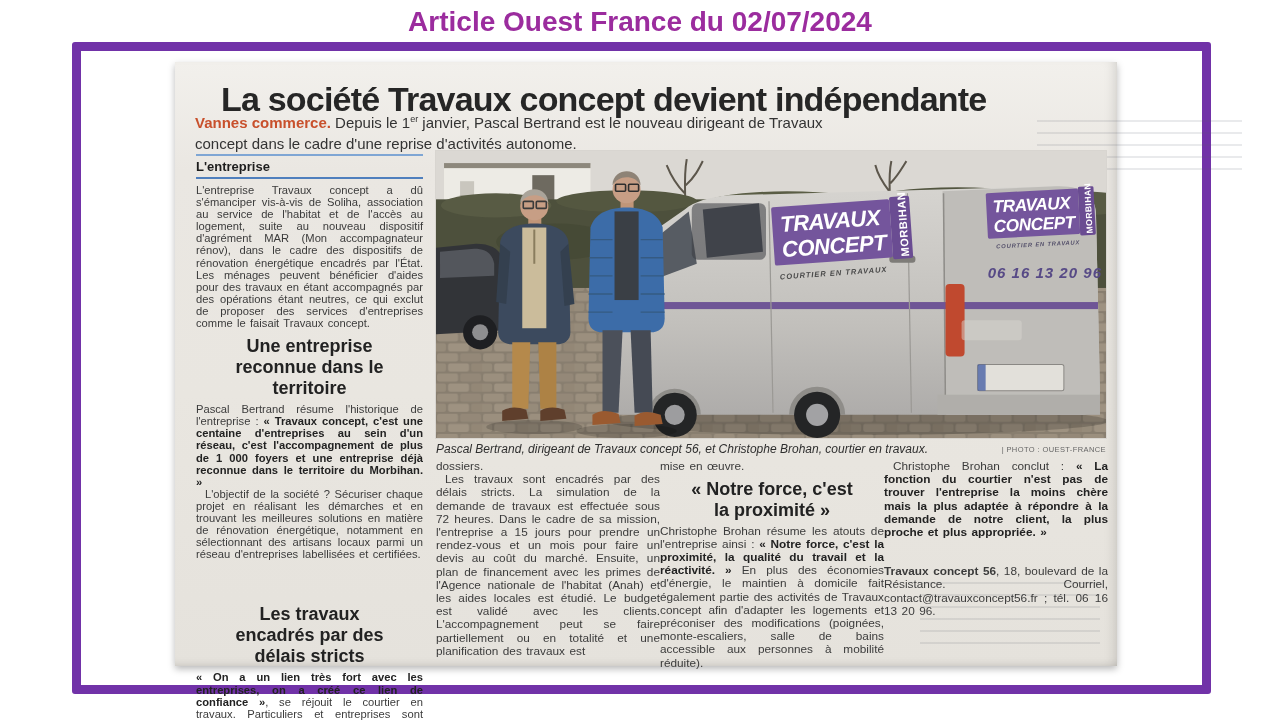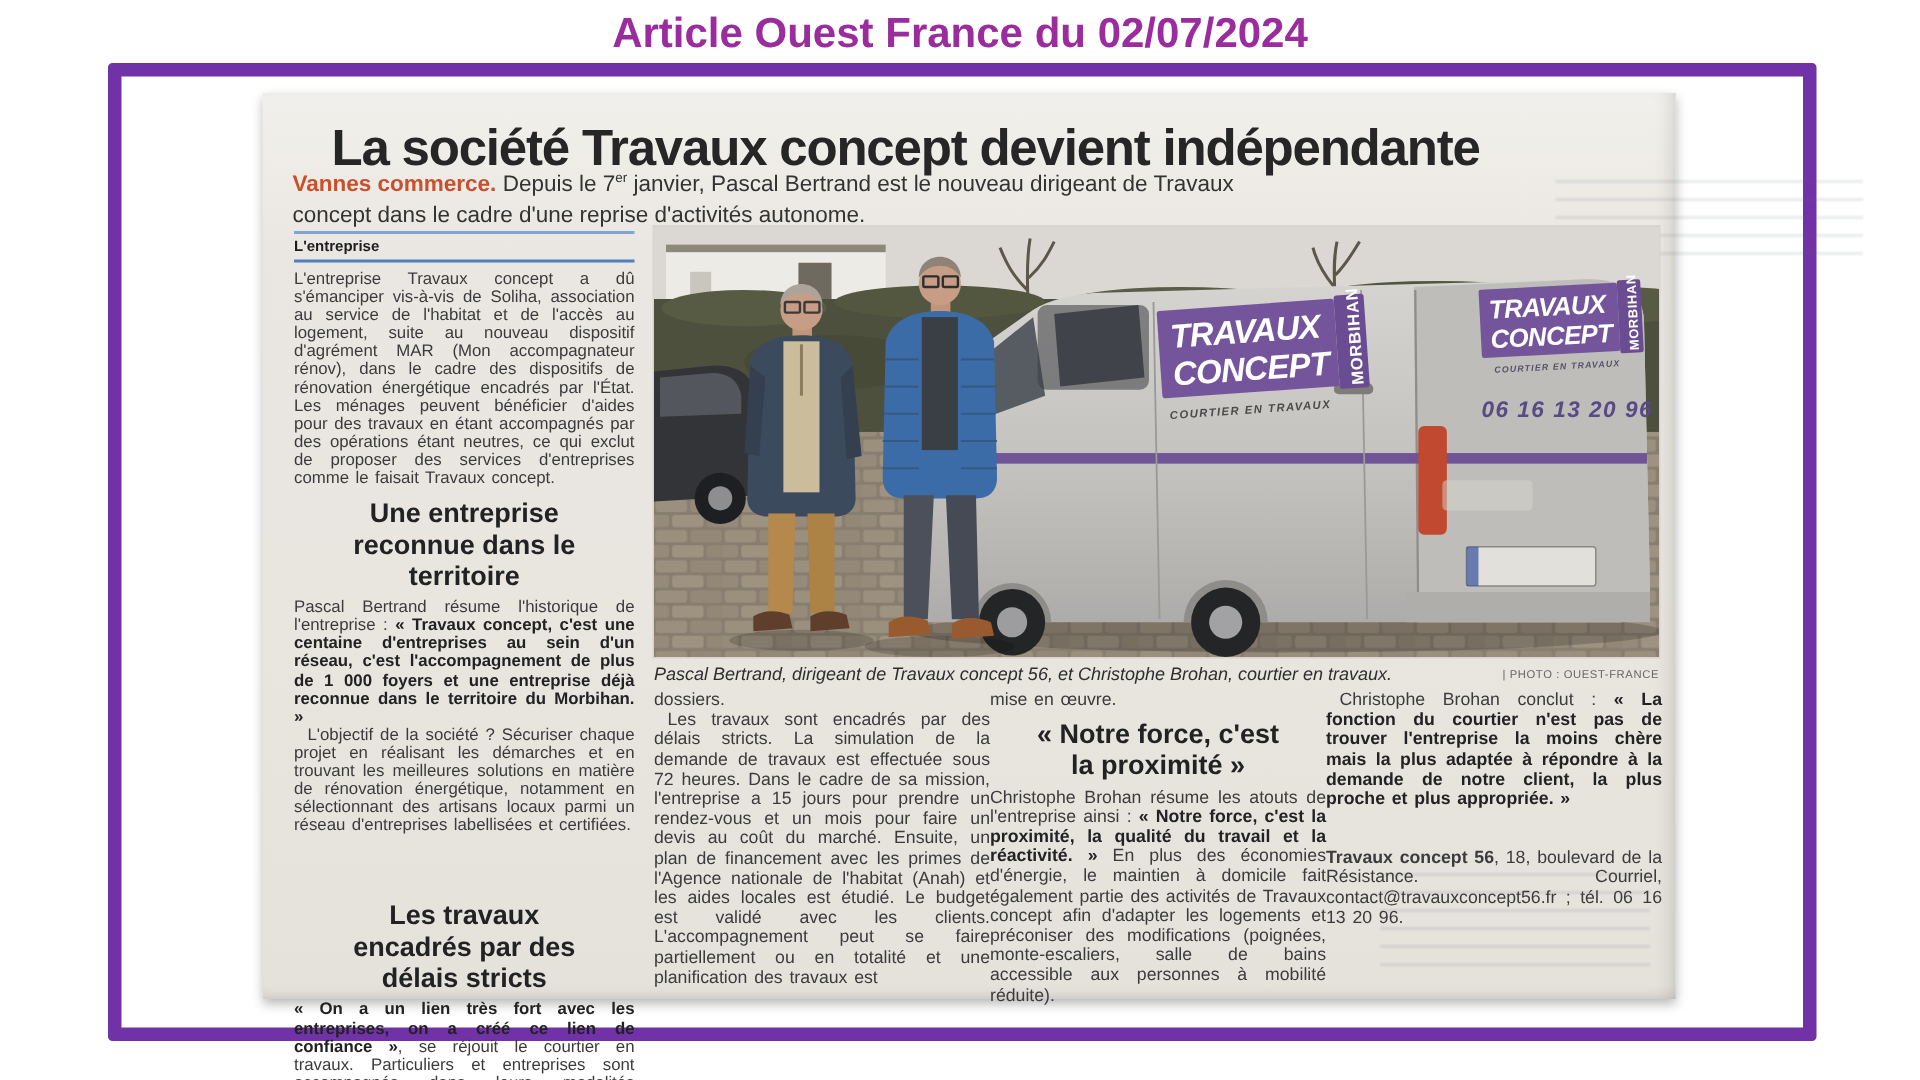--- a/index.html
+++ b/index.html
@@ -21,21 +21,21 @@
   }
   .headline { position:absolute; left:18px; top:18px; width:916px;
     font-size:34px; font-weight:bold; color:#262626; letter-spacing:-.8px; white-space:nowrap;margin-left:28px; }
   .standfirst { position:absolute; left:20px; top:50px; width:652px;
     font-size:15px; line-height:1.42; color:#333; }
   .standfirst .kick { color:#C8502C; font-weight:bold; }
   .standfirst sup { font-size:9px; }
 
   
   .col1 { position:absolute; left:21px; top:92px; width:227px; }
-  .kicker { font-size:10px; font-weight:bold; color:#1d1d1d;
+  .kicker { font-size:13px; font-weight:bold; color:#1d1d1d;
     border-top:2px solid #7fa6d4; border-bottom:2px solid #4f7fbd;
     padding:3px 0 3px 0; margin-bottom:5px; }
   .btxt { font-size:11.2px; line-height:1.08; color:#3b3b3b; text-align:justify;
     word-spacing:1.2px; }
   .btxt.ind { text-indent:9px; }
   .subhead { font-size:18px; font-weight:bold; color:#222; text-align:center;
     line-height:1.15; margin:7px 0 5px 0; }
   .sh1 { padding:0 20px; }
   .sh2 { padding:0 30px;margin-top:44px; }
   b.qt { color:#222; }
@@ -70,21 +70,21 @@
 
   <div class="slide-title">Article Ouest France du 02/07/2024</div>
   <div class="frame"></div>
 
   <div class="paper">
 
     <div class="headline">La société Travaux concept devient indépendante</div>
 
     <div class="standfirst">
       <span class="kick">Vannes commerce.</span>
-      <span>Depuis le 7</span><sup>er</sup><span> janvier, Pascal Bertrand est le nouveau dirigeant de Travaux concept dans le cadre d'une reprise d'activités autonome.</span>
+      <span>Depuis le 1</span><sup>er</sup><span> janvier, Pascal Bertrand est le nouveau dirigeant de Travaux concept dans le cadre d'une reprise d'activités autonome.</span>
     </div>
 
     <div class="ghost" style="left:862px; top:58px; width:205px; height:50px;"></div>
     <div class="ghost" style="left:745px; top:520px; width:180px; height:70px;"></div>
 
     <div class="col1">
       <div class="kicker">L'entreprise</div>
       <p class="btxt">L'entreprise Travaux concept a dû s'émanciper vis-à-vis de Soliha, association au service de l'habitat et de l'accès au logement, suite au nouveau dispositif d'agrément MAR (Mon accompagnateur rénov), dans le cadre des dispositifs de rénovation énergétique encadrés par l'État. Les ménages peuvent bénéficier d'aides pour des travaux en étant accompagnés par des opérations étant neutres, ce qui exclut de proposer des services d'entreprises comme le faisait Travaux concept.</p>
       <div class="subhead sh1">Une entreprise reconnue dans le territoire</div>
       <p class="btxt"><span>Pascal Bertrand résume l'historique de l'entreprise : </span><b class="qt">« Travaux concept, c'est une centaine d'entreprises au sein d'un réseau, c'est l'accompagnement de plus de 1 000 foyers et une entreprise déjà reconnue dans le territoire du Morbihan. »</b></p>

